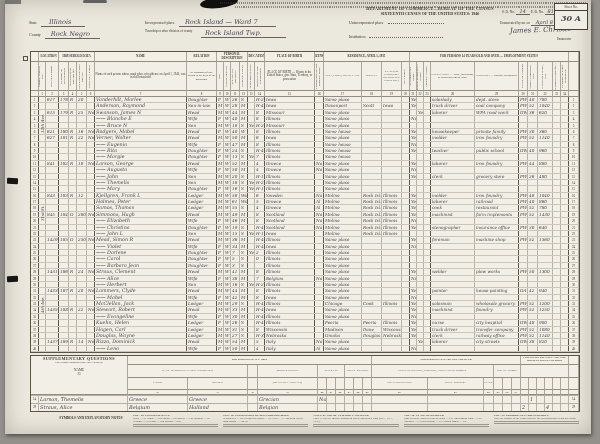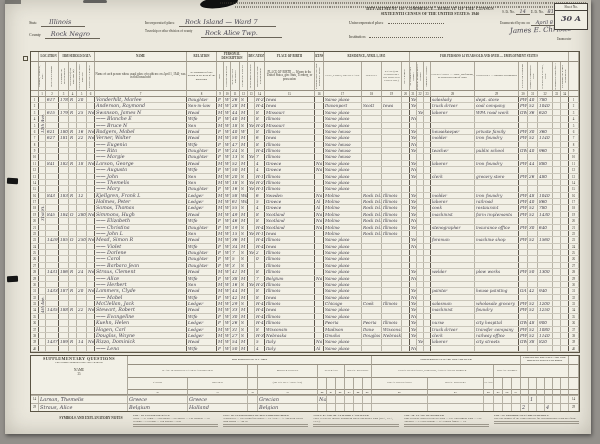--- a/index.html
+++ b/index.html
@@ -65,21 +65,21 @@
   <div class="abs" style="left:24px;top:22px;">
     <span class="print flabel">County</span>
     <span class="ink fval" style="border-bottom:.5px solid #6a6458;padding:0 10px 0 6px;">Rock Negro</span>
   </div>
   <div class="abs" style="left:140px;top:10px;">
     <span class="print flabel">Incorporated place</span>
     <span class="ink fval" style="border-bottom:.5px solid #6a6458;padding:0 18px 0 6px;">Rock Island — Ward 7</span>
   </div>
   <div class="abs" style="left:140px;top:21px;width:200px;">
     <span class="print" style="font-size:3.2px;display:inline-block;width:52px;line-height:1.1;white-space:normal;vertical-align:middle;">Township or other division of county</span>
-    <span class="ink fval" style="border-bottom:.5px solid #6a6458;padding:0 24px 0 4px;">Rock Alice Twp.</span>
+    <span class="ink fval" style="border-bottom:.5px solid #6a6458;padding:0 24px 0 4px;">Rock Island Twp.</span>
   </div>
   <div class="abs" style="left:344px;top:10px;">
     <span class="print flabel">Unincorporated place</span>
     <span style="display:inline-block;width:56px;border-bottom:.5px dotted #6a6458;"></span>
   </div>
   <div class="abs" style="left:344px;top:24px;">
     <span class="print flabel">Institution</span>
     <span style="display:inline-block;width:74px;border-bottom:.5px dotted #6a6458;"></span>
   </div>
 

